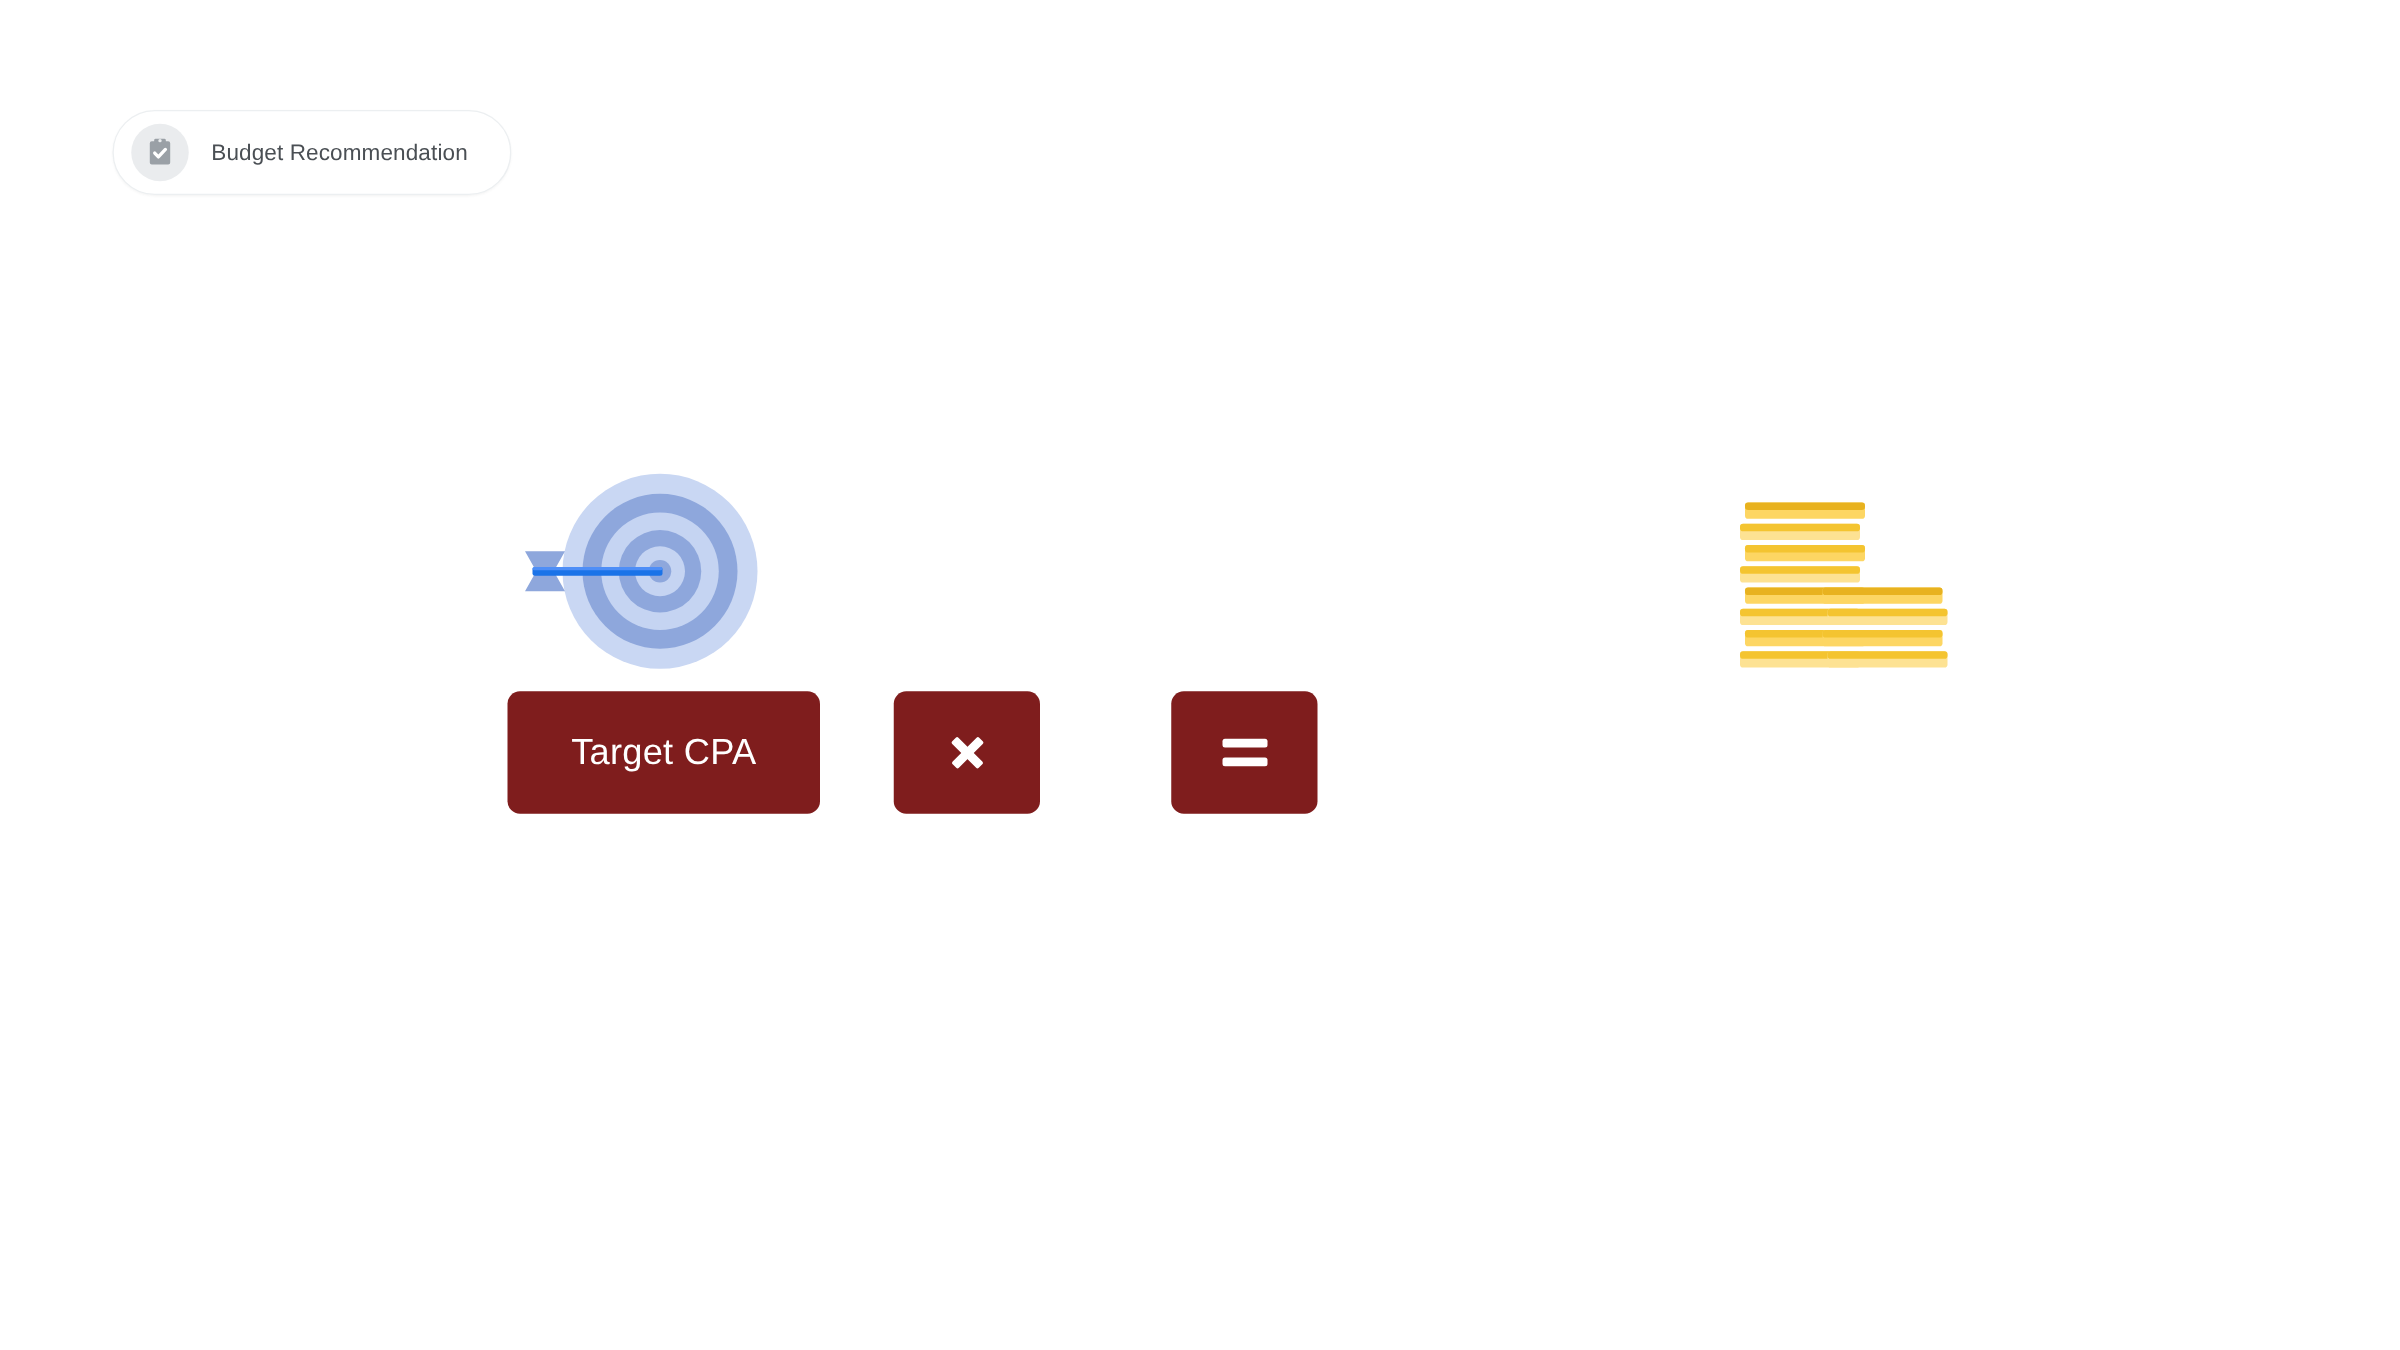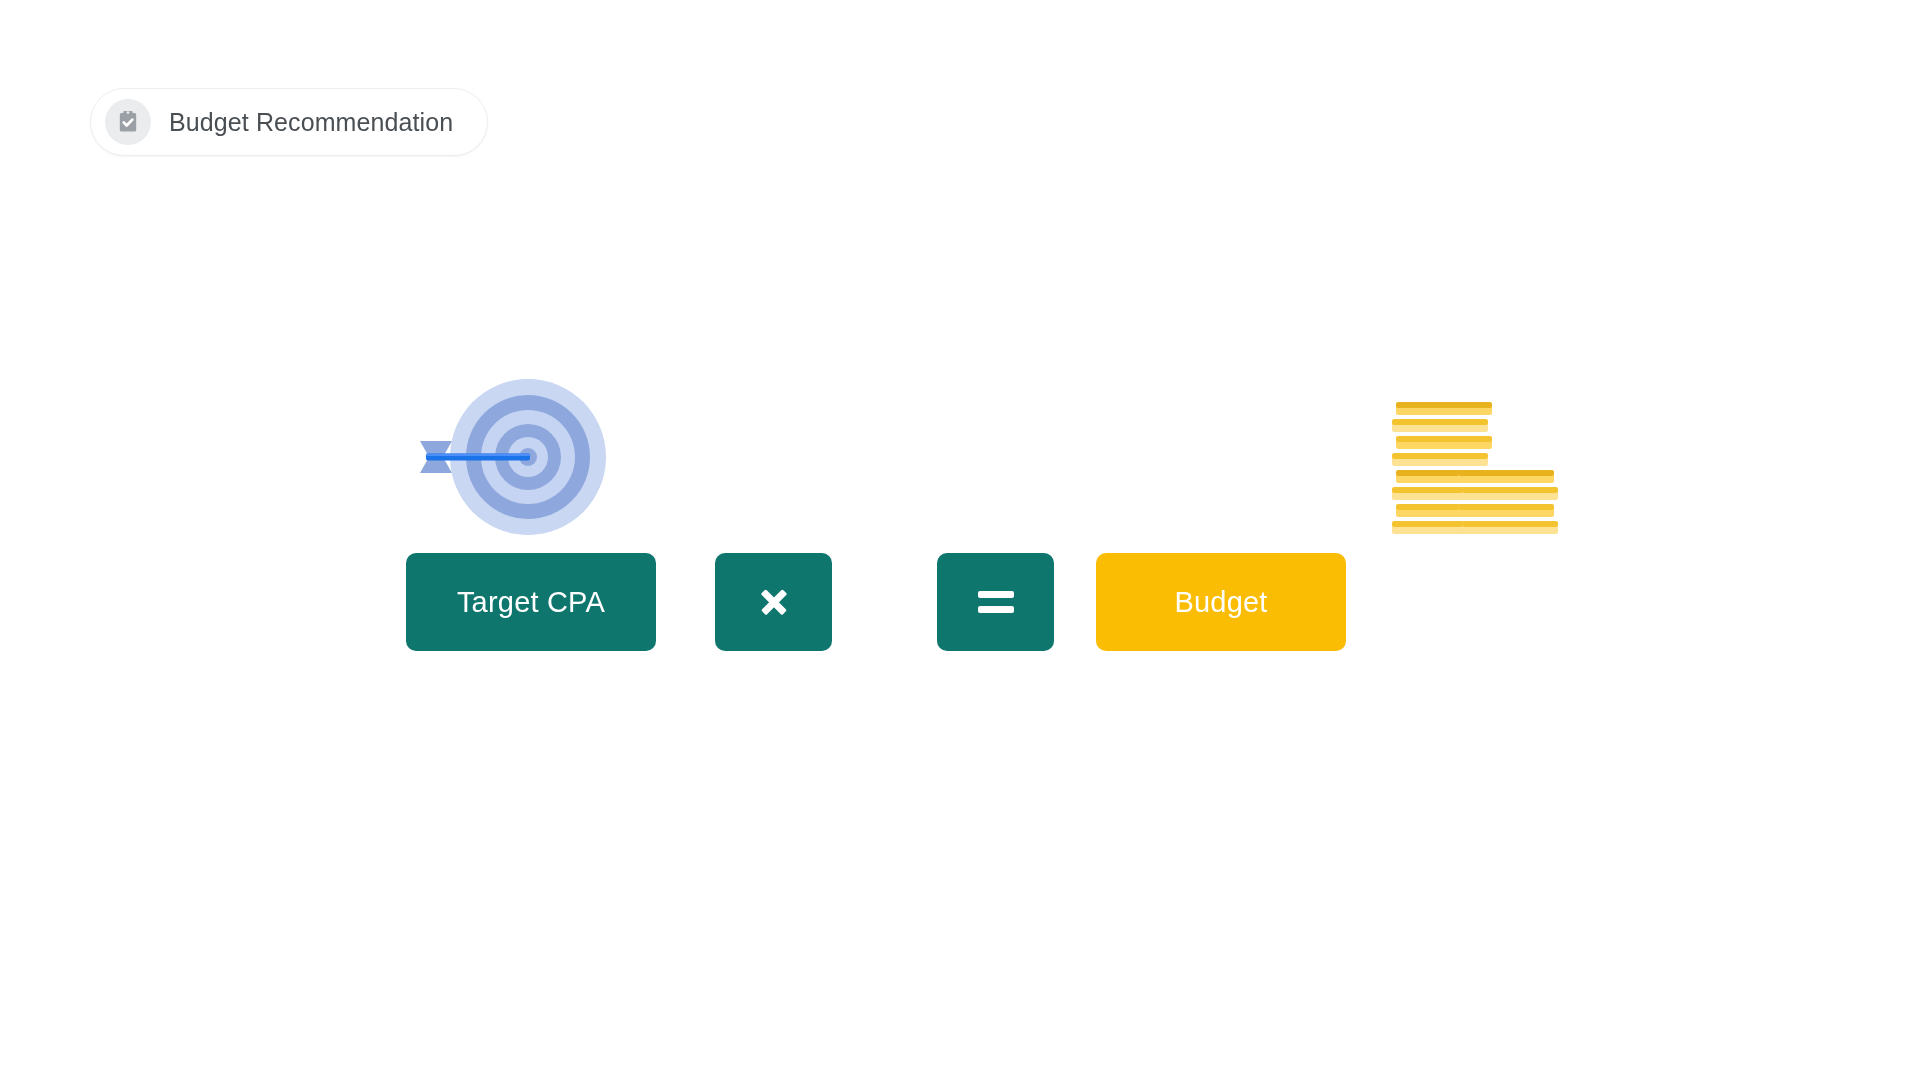--- a/index.html
+++ b/index.html
@@ -40,21 +40,21 @@
     height: 46px;
     border-radius: 50%;
     background: #eaecee;
     display: flex;
     align-items: center;
     justify-content: center;
     flex: none;
   }
 
   .badge-label {
-    font-size: 25px;
+    font-size: 18px;
     color: #4a4f54;
     letter-spacing: 0.1px;
     white-space: nowrap;
   }
 
   
   .equation {
     position: absolute;
     left: 406px;
     top: 553px;
@@ -68,21 +68,21 @@
     border-radius: 10px;
     display: flex;
     align-items: center;
     justify-content: center;
     color: #ffffff;
     font-size: 29px;
     letter-spacing: 0.2px;
     position: relative;
   }
 
-  .tile-blue   { background: #0f766e; }
+  .tile-blue   { background: #7f1d1d; }
   .tile-amber  { background: #fbbc04; }
 
   .tile-term   { width: 250px; }
   .tile-op     { width: 117px; }
 
   .gap-a { width: 59px; }
   .gap-b { width: 53px; }
   .gap-c { width: 52px; }
   .gap-d { width: 42px; }
 
@@ -229,19 +229,16 @@
 
     <div class="tile tile-op tile-blue">
       <span class="glyph-equals">
         <span></span>
           <span></span>
       </span>
     </div>
 
     <div class="gap-d"></div>
 
-    <div class="tile tile-term tile-amber">
-      <span>Budget</span>
-    </div>
 
   </div>
 
 </div>
 
 </body></html>

